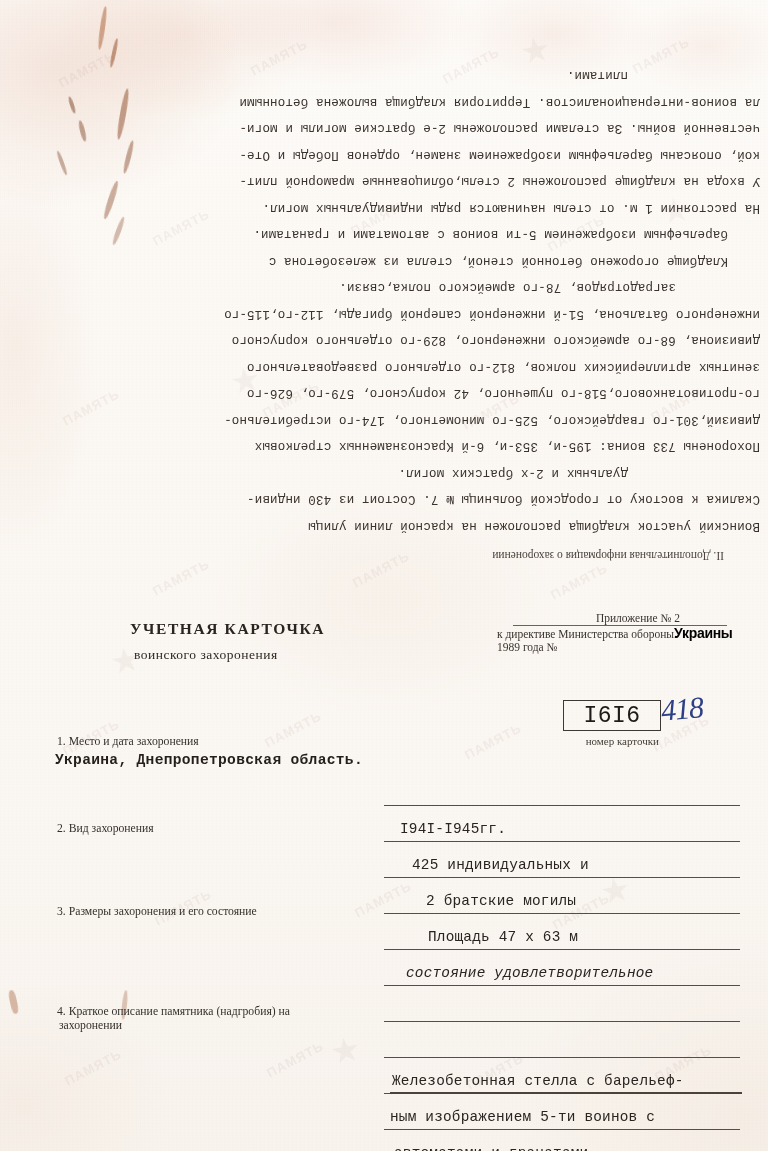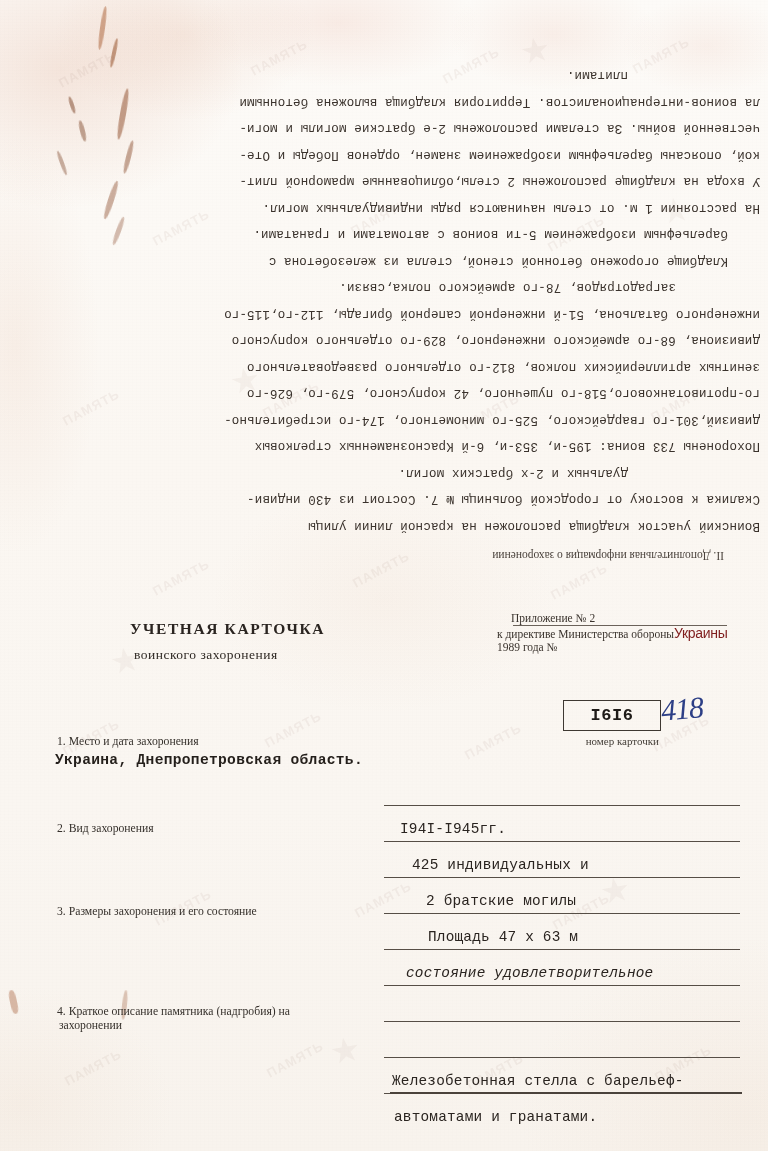--- a/index.html
+++ b/index.html
@@ -79,43 +79,43 @@
     font-family:"Liberation Serif",serif;font-weight:bold;
     font-size:15.5px;letter-spacing:1.6px;color:#2a2420;
   }
   .title-sub{
     font-family:"Liberation Serif",serif;
     font-size:13.5px;letter-spacing:.5px;color:#2f2924;margin-top:9px;margin-left:4px;
   }
 
   .appx{position:absolute;left:497px;top:612px;width:268px;
         font-family:"Liberation Serif",serif;color:#3a332d;}
-  .appx .l1{font-size:11.5px;text-align:left;padding-left:14px;}
+  .appx .l1{font-size:11.5px;text-align:center;padding-left:14px;}
   .appx .rule{height:1px;background:#6b625a;margin:1px 0 1px 0;width:214px;margin-left:16px;}
   .appx .l2{font-size:11.5px;line-height:13px;position:relative;}
   .appx .l2 b{
-    font-family:"Liberation Sans",sans-serif;font-weight:normal;font-size:14px;
-    letter-spacing:-.3px;color:#7f1d1d;margin-top:16px;
+    font-family:"Liberation Sans",sans-serif;font-weight:bold;font-size:14px;
+    letter-spacing:-.3px;color:#000000;margin-top:16px;
   }
   .appx .l3{font-size:11.5px;line-height:13px;}
 
   .country{position:absolute;left:520px;top:658px;width:222px;text-align:center;}
   .country .name{
     font-family:"Liberation Serif",serif;font-weight:bold;font-size:15px;
     letter-spacing:1.4px;color:#282320;
   }
   .country .ul{height:1.6px;background:#4e463f;margin-top:2px;}
   .country .cap{font-size:11px;color:#46403a;margin-top:3px;}
 
   .cardno{position:absolute;left:563px;top:700px;}
   .cardno .box{
     width:96px;height:29px;border:1.6px solid #3e3832;
     display:flex;align-items:center;justify-content:center;
     font-family:"Liberation Mono","DejaVu Sans Mono",monospace;
-    font-size:17px;font-weight:bold;letter-spacing:.5px;color:#1f1b18;
+    font-size:23px;font-weight:normal;letter-spacing:.5px;color:#1f1b18;
   }
   .cardno .cap{font-size:11px;color:#46403a;text-align:right;margin-top:4px;width:96px;}
   .hand{
     position:absolute;left:98px;top:-8px;
     font-family:"Liberation Serif",serif;font-style:italic;
     font-size:30px;color:#2d3f86;letter-spacing:-1px;
     transform:rotate(-5deg);
   }
 
   
@@ -290,19 +290,23 @@
     </div>
     <div class="fline">
       <div class="txt" style="left:22px;"></div>
       <div class="ln"></div>
     </div>
     <div class="fline">
       <div class="txt" style="left:8px;margin-top:6px;">Железобетонная стелла с барельеф-</div>
       <div class="ln"></div>
     </div>
     <div class="fline">
+      <div class="txt" style="left:6px;">ным изображением 5-ти воинов с</div>
+      <div class="ln"></div>
+    </div>
+    <div class="fline">
       <div class="txt" style="left:10px;">автоматами и гранатами.</div>
 
     </div>
   </div>
 
   <div class="botrule"></div>
 </div>
 
 </body></html>

